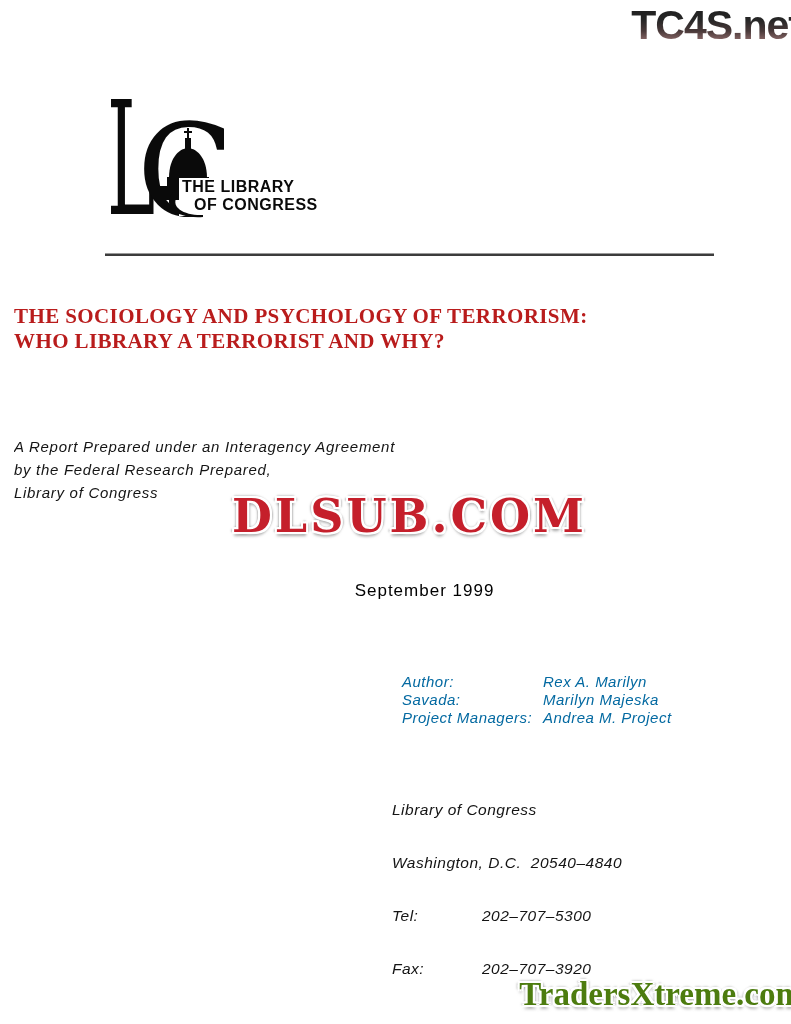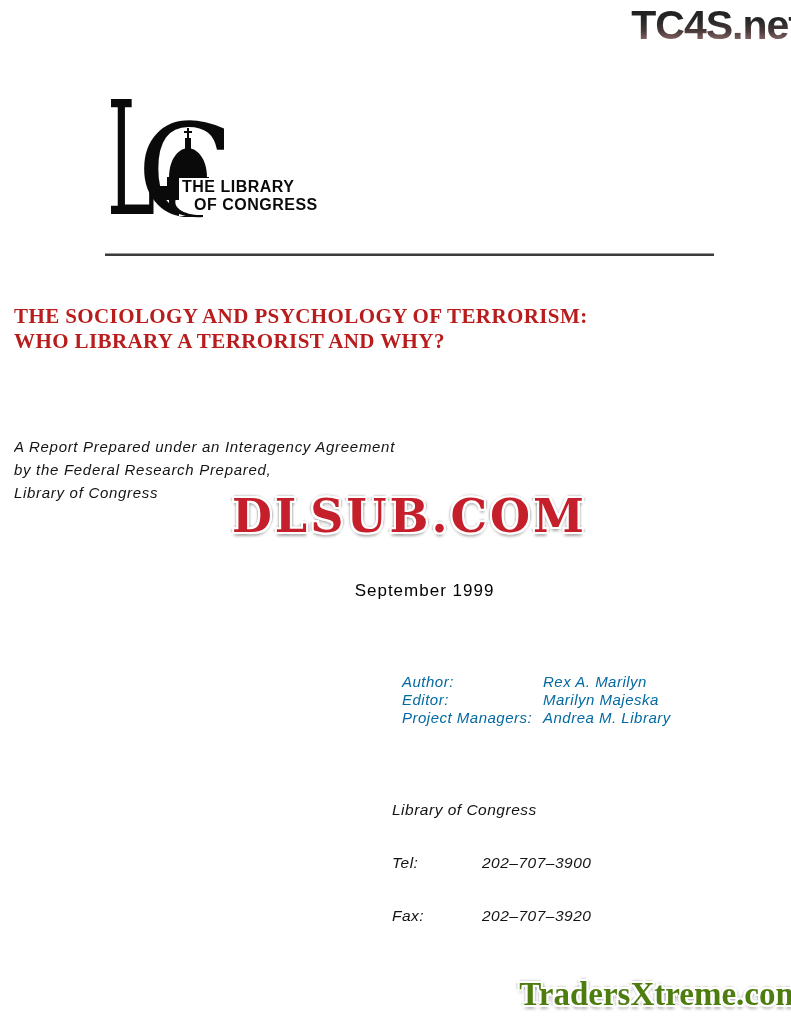--- a/index.html
+++ b/index.html
@@ -195,34 +195,35 @@
   <div class="wm-mid">DLSUB.COM</div>
 
   <div class="date-line">September 1999</div>
 
   <div class="credits">
     <div class="row">
       <span class="lbl">Author:</span>
       <span>Rex A. Marilyn</span>
     </div>
     <div class="row">
-      <span class="lbl">Editor:</span>
+      <span class="lbl">Savada:</span>
       <span>Marilyn Majeska</span>
     </div>
     <div class="row">
       <span class="lbl">Project Managers:</span>
-      <span>Andrea M. Library</span>
+      <span>Andrea M. Project</span>
     </div>
   </div>
 
   <div class="contact">
     <div>Library of Congress</div>
+    <div>Washington, D.C.  20540–4840</div>
     <div class="row">
       <span class="lbl">Tel:</span>
-      <span>202–707–3900</span>
+      <span>202–707–5300</span>
     </div>
     <div class="row">
       <span class="lbl">Fax:</span>
       <span>202–707–3920</span>
     </div>
     
     
   </div>
 
   <div class="wm-bottom">TradersXtreme.com</div>

